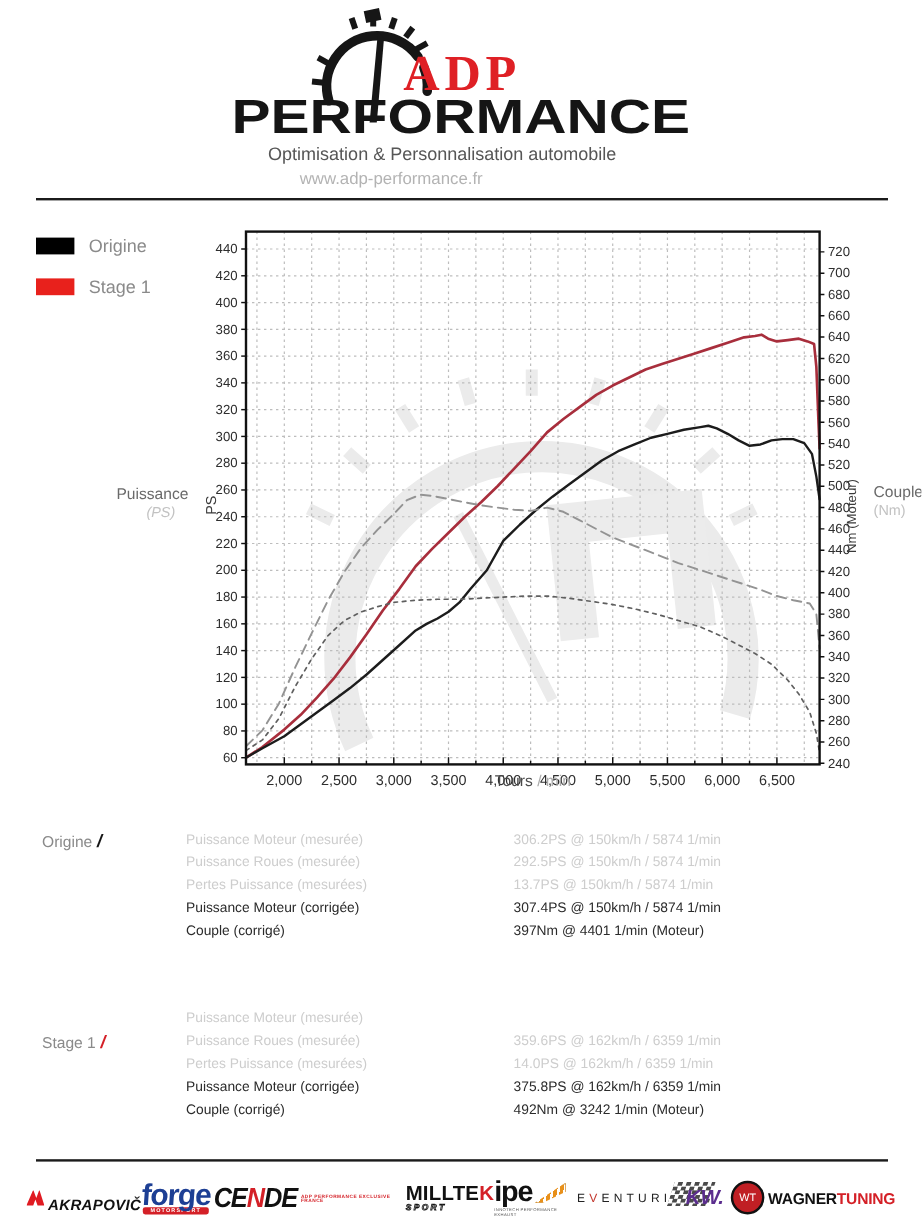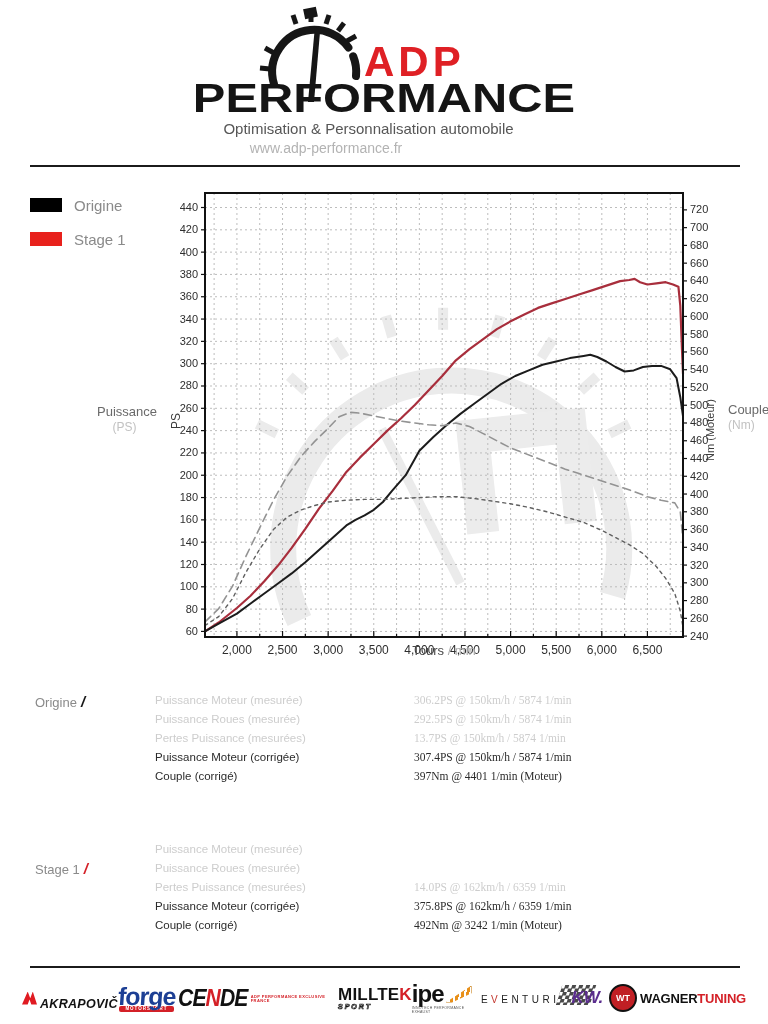--- a/index.html
+++ b/index.html
@@ -1,38 +1,38 @@
 <!DOCTYPE html>
 <html><head>
 <meta charset="utf-8">
 <style>
   html,body{margin:0;padding:0;background:#fff;}
   #page{position:relative;width:768px;height:1024px;background:#ffffff;overflow:hidden;
         font-family:"Liberation Sans",sans-serif;-webkit-font-smoothing:antialiased;}
   .abs{position:absolute;}
   
-  #brand-top{left:364px;top:38px;font-size:42px;font-weight:900;letter-spacing:4px;color:#df2025;}
+  #brand-top{left:336px;top:38px;font-size:42px;font-weight:900;letter-spacing:4px;color:#df2025;font-family:Liberation Serif, serif;}
   #brand-bottom{left:0;top:76px;width:768px;text-align:center;font-size:40px;font-weight:900;
     color:#151515;letter-spacing:0px;transform:scaleX(1.22);transform-origin:50% 50%;white-space:nowrap;}
   #subtitle{left:0;top:120px;width:737px;text-align:center;font-size:15px;color:#565656;}
   #siteurl{left:0;top:140px;width:652px;text-align:center;font-size:14px;color:#b3b3b3;}
   #header-rule{left:30px;top:165px;width:710px;height:2px;background:#1b1b1b;}
   
   .legend-swatch{width:32px;height:14px;}
   .legend-label{font-size:15px;color:#8a8a8a;}
   
   .axis-title{font-size:13px;color:#6a6a6a;}
   .axis-sub{font-size:12px;color:#c2c2c2;}
   .vlabel{font-size:12px;color:#3a3a3a;white-space:nowrap;}
   
   .run-label{font-size:13px;color:#8a8a8a;}
   .run-slash{font-weight:900;font-size:15px;font-style:italic;margin-left:4px;}
   .res-row{position:absolute;left:0;width:768px;height:19px;font-size:11.5px;line-height:19px;}
   .res-row .lab{position:absolute;left:155px;width:250px;}
-  .res-row .val{position:absolute;left:414px;width:330px;font-family:Liberation Serif, serif;}
+  .res-row .val{position:absolute;left:428px;width:330px;}
   .res-muted{color:#cdcdcd;}
   .res-strong{color:#2b2b2b;}
   
   #footer-rule{left:30px;top:966px;width:710px;height:2px;background:#1b1b1b;}
   #partners{left:22px;top:976px;width:724px;height:44px;display:flex;align-items:center;
             justify-content:space-between;}
   .partner{display:flex;align-items:center;gap:3px;}
   .akra-mark{width:15px;height:13px;background:#e01b22;
      clip-path:polygon(0 100%,38% 0,55% 52%,72% 0,100% 100%,62% 100%,50% 62%,38% 100%);}
   .akra-text{font-size:12.5px;font-weight:900;font-style:italic;color:#111;letter-spacing:.3px;margin-top:12px;}
@@ -55,21 +55,21 @@
             clip-path:polygon(0 100%,100% 0,100% 45%,25% 100%);border:1px solid #c87f15;}
   .ipe-sub{font-size:3.5px;color:#555;letter-spacing:.3px;margin-top:1px;}
   .eventuri-text{font-size:10px;font-weight:400;color:#222;letter-spacing:3.5px;}
   .eventuri-text .red{color:#c3372e;}
   .kw-wrap{position:relative;width:52px;height:26px;}
   .kw-flag{position:absolute;left:0;top:0;width:34px;height:20px;transform:skewX(-18deg);
      background:repeating-conic-gradient(#2a2a2a 0 25%,#fff 0 50%) 0 0/7px 7px;opacity:.85;}
   .kw-text{position:absolute;left:12px;top:3px;font-size:17px;font-weight:900;font-style:italic;color:#5b2d8e;}
   .wagner-wrap{display:flex;align-items:center;gap:3px;}
   .wt-badge{width:24px;height:24px;border-radius:50%;border:2.5px solid #111;background:#c01f24;
-            color:#fff;font-size:9px;font-weight:700;display:flex;align-items:center;justify-content:center;}
+            color:#fff;font-size:9px;font-weight:400;display:flex;align-items:center;justify-content:center;}
   .wagner-text{font-size:13px;font-weight:900;color:#111;letter-spacing:-.2px;}
   .wagner-text .red{color:#d42027;}
 </style>
 </head>
 <body>
 
 <div id="page">
 
   <div class="abs" style="left:0;top:0;width:768px;height:166px;">
     <svg class="abs" style="left:252px;top:6px;" width="118" height="112" viewBox="0 0 118 112">
@@ -286,21 +286,21 @@
         <text x="419.3702290076336" y="469" text-anchor="middle" font-size="12">4,000</text>
         <text x="464.98091603053433" y="469" text-anchor="middle" font-size="12">4,500</text>
         <text x="510.5916030534351" y="469" text-anchor="middle" font-size="12">5,000</text>
         <text x="556.2022900763359" y="469" text-anchor="middle" font-size="12">5,500</text>
         <text x="601.8129770992366" y="469" text-anchor="middle" font-size="12">6,000</text>
         <text x="647.4236641221373" y="469" text-anchor="middle" font-size="12">6,500</text>
       </g>
     </svg>
 
   <div class="abs axis-title" style="left:60px;top:404px;width:97px;text-align:right;">Puissance</div>
-  <div class="abs axis-sub" style="left:76px;top:420px;width:97px;text-align:center;">(PS)</div>
+  <div class="abs axis-sub" style="left:49px;top:420px;width:97px;text-align:right;font-style:italic;">(PS)</div>
   <div class="abs vlabel" style="left:168px;top:414px;transform:rotate(-90deg);transform-origin:center;">PS</div>
   <div class="abs vlabel" style="left:664px;top:424px;width:92px;text-align:center;transform:rotate(-90deg);transform-origin:center;font-size:11px;">Nm (Moteur)</div>
   <div class="abs axis-title" style="left:728px;top:402px;">Couple</div>
   <div class="abs axis-sub" style="left:728px;top:418px;">(Nm)</div>
   <div class="abs" style="left:344px;top:643px;width:200px;text-align:center;font-size:13px;color:#4a4a4a;">
     <span>Tours</span>
     <span style="color:#ababab;"> <span>/ min</span></span>
   </div>
 
   <div class="abs" id="results-origine" style="left:0;top:691px;width:768px;height:100px;">
@@ -325,20 +325,21 @@
         <span class="val">397Nm @ 4401 1/min (Moteur)</span>
       </div>
       <div class="abs run-label" style="left: 35px; top: 2px;"><span>Origine</span><span class="run-slash" style="color: rgb(20, 20, 20);">/</span></div>
     </div>
   <div class="abs" id="results-stage1" style="left:0;top:840px;width:768px;height:100px;">
       <div class="res-row res-muted" style="top: 0px;">
         <span class="lab">Puissance Moteur (mesurée)</span>
       </div>
       <div class="res-row res-muted" style="top: 19px;">
         <span class="lab">Puissance Roues (mesurée)</span>
+        <span class="val">359.6PS @ 162km/h / 6359 1/min</span>
       </div>
       <div class="res-row res-muted" style="top: 38px;">
         <span class="lab">Pertes Puissance (mesurées)</span>
         <span class="val">14.0PS @ 162km/h / 6359 1/min</span>
       </div>
       <div class="res-row res-strong" style="top: 57px;">
         <span class="lab">Puissance Moteur (corrigée)</span>
         <span class="val">375.8PS @ 162km/h / 6359 1/min</span>
       </div>
       <div class="res-row res-strong" style="top: 76px;">

